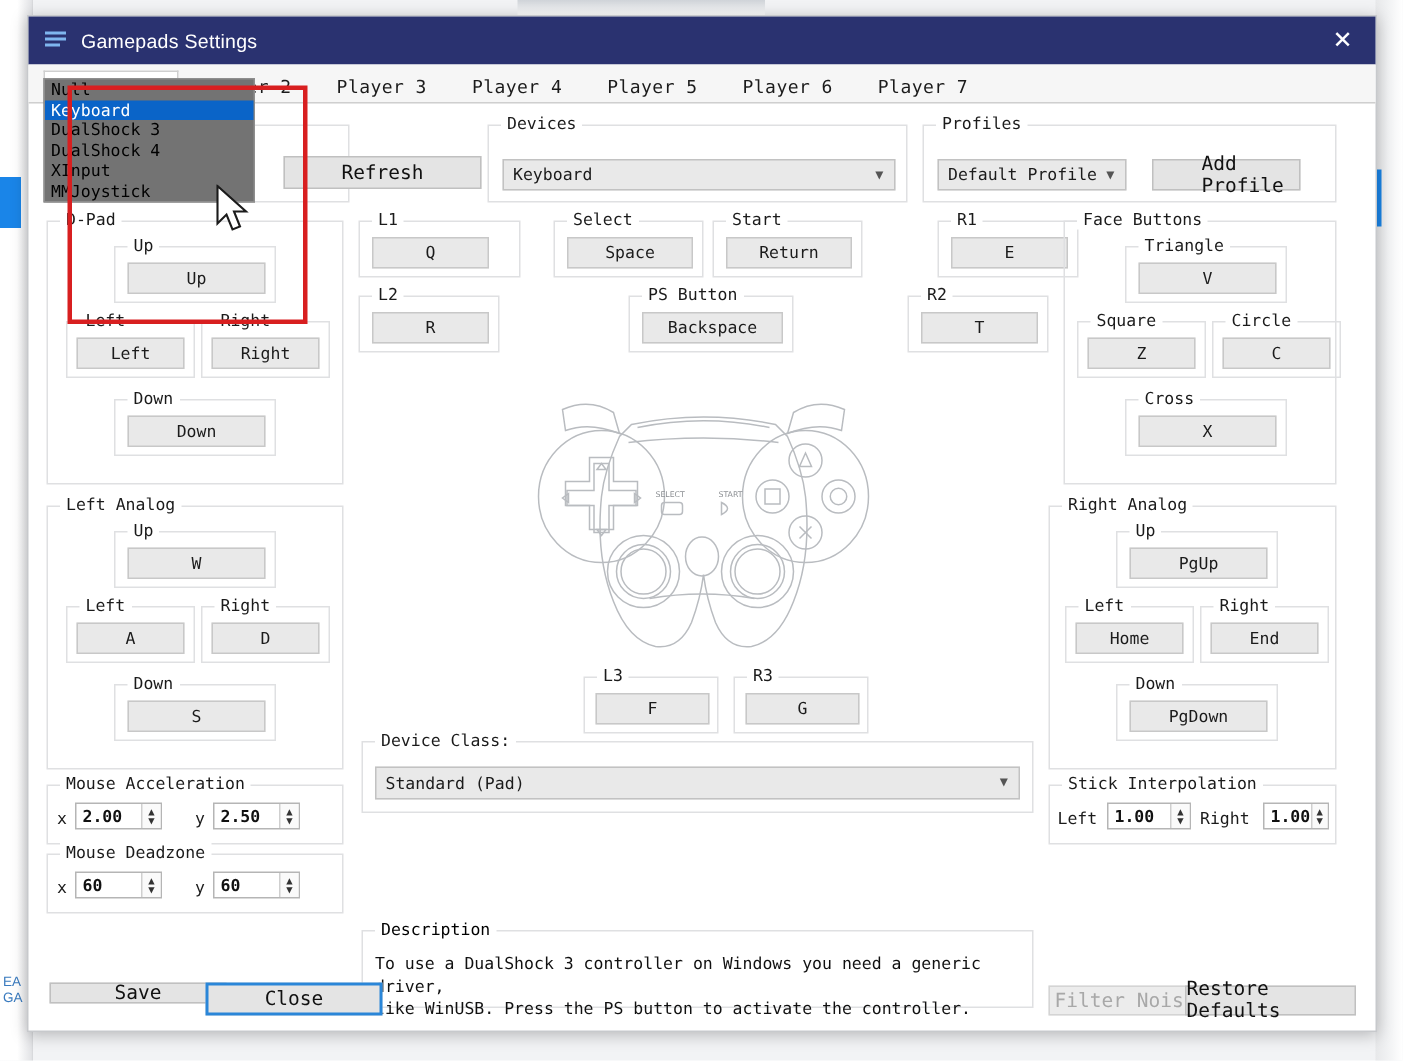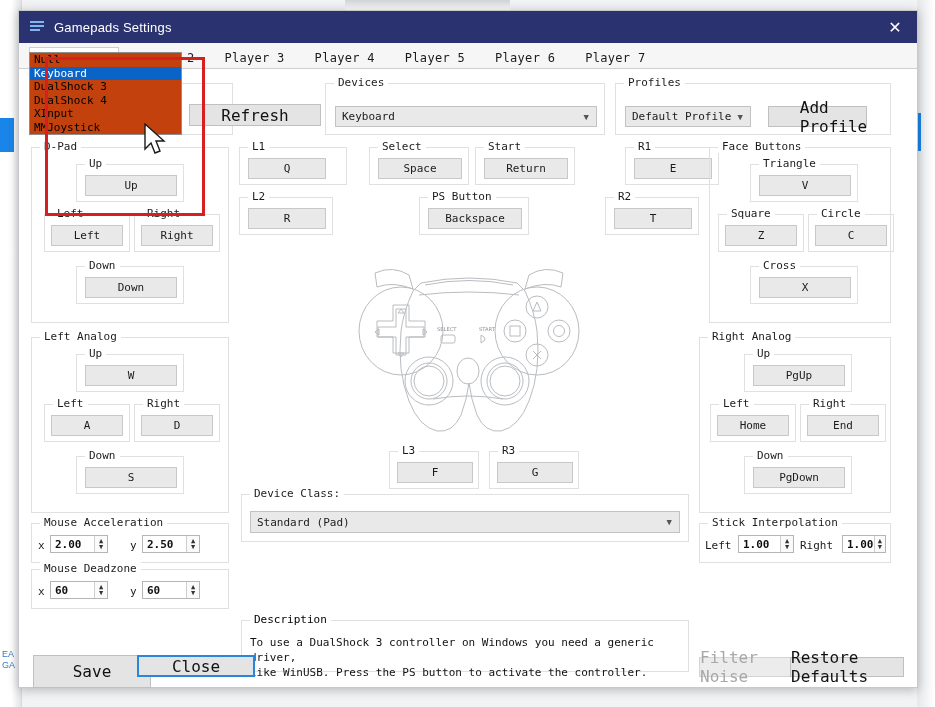--- a/index.html
+++ b/index.html
@@ -116,40 +116,40 @@
     position:absolute;
     background:#e9e9e9;
     border:1px solid #c8c8c8;
     font-size:11px;
     display:flex; align-items:center; justify-content:center;
     color:#1b1b1b;
     cursor:pointer;
   }
   .btn {
     background:#e4e4e4; border:1px solid #c0c0c0;
-    font-size:16px; display:flex; align-items:center;justify-content:center;
+    font-size:13px; display:flex; align-items:center;justify-content:center;
     color:#111; cursor:pointer;
   }
   .combo {
     background:#e9e9e9; border:1px solid #c2c2c2;
     font-size:11px; display:flex; align-items:center;
     padding-left:6px; color:#1b1b1b; position:absolute; cursor:pointer;
   }
   .combo .caret{
     margin-left:auto; margin-right:7px; font-size:9px; color:#555;
   }
 
   
   #handler-combo{
     left:10px; top:22px; width:128px; height:19px;
     background:#d9ecfb; border:1px solid #7aa8d0;
   }
   #handler-list{
-    position:absolute; left:10px; top:41px; width:153px;
-    background:#c2410c; border:1px solid #8e8e8e; z-index:40;
+    position:absolute; left:10px; top:41px; width:141px;
+    background:#737373; border:1px solid #8e8e8e; z-index:40;
     font-size:11px;
   }
   #handler-list .opt{
     height:13.5px; line-height:13.5px; padding-left:4px; cursor:pointer;
     white-space:nowrap;
   }
   #handler-list .opt.sel{ background:#0a64c8; color:#ffffff; }
 
   #cursor {
     position:absolute; left:124px; top:112px; width:26px; height:34px; z-index:60;
@@ -492,21 +492,21 @@
   </div>
 
   <div id="descbox">
     <div class="gb-title">Description</div>
     <div id="desc-text">
       <div>To use a DualShock 3 controller on Windows you need a generic driver,</div>
       <div>like WinUSB. Press the PS button to activate the controller.</div>
     </div>
   </div>
 
-  <div class="btn" style="position:absolute; left:14px; top:644px; width:118px; height:33px;">Save</div>
+  <div class="btn" style="position:absolute; left:14px; top:644px; width:118px; height:14px;">Save</div>
   <div class="btn" style="position:absolute; left:118px; top:644px; width:118px; height:22px;
        border:2px solid #2a86d8; background:#e4e4e4;">Close</div>
 
   <div class="btn" style="position:absolute; left:680px; top:646px; width:102px; height:20px;
        color:#a8a8a8; background:#ececec; border-color:#d4d4d4;">Filter Noise</div>
   <div class="btn" style="position:absolute; left:771px; top:646px; width:114px; height:20px;">Restore Defaults</div>
 
   <div id="redbox"></div>
 
   <svg id="cursor" viewBox="0 0 26 34">

